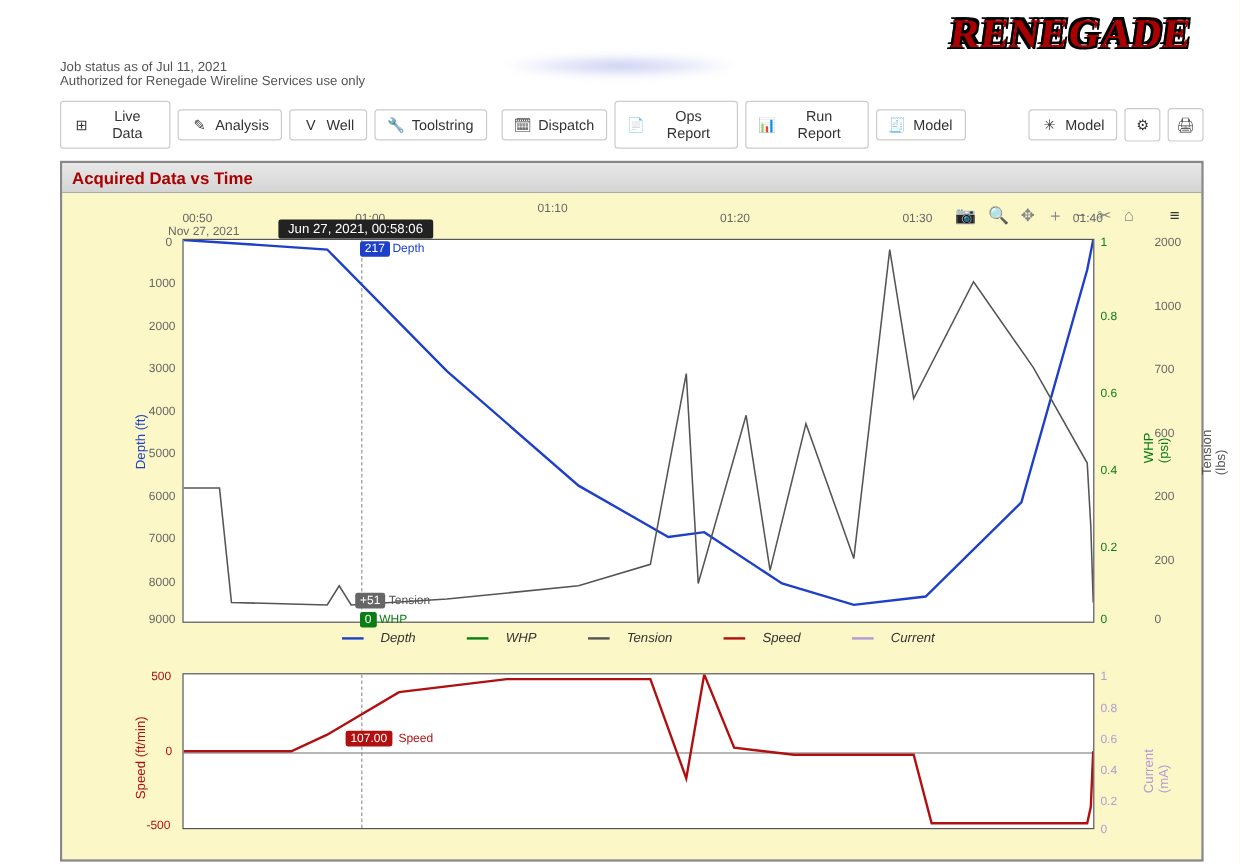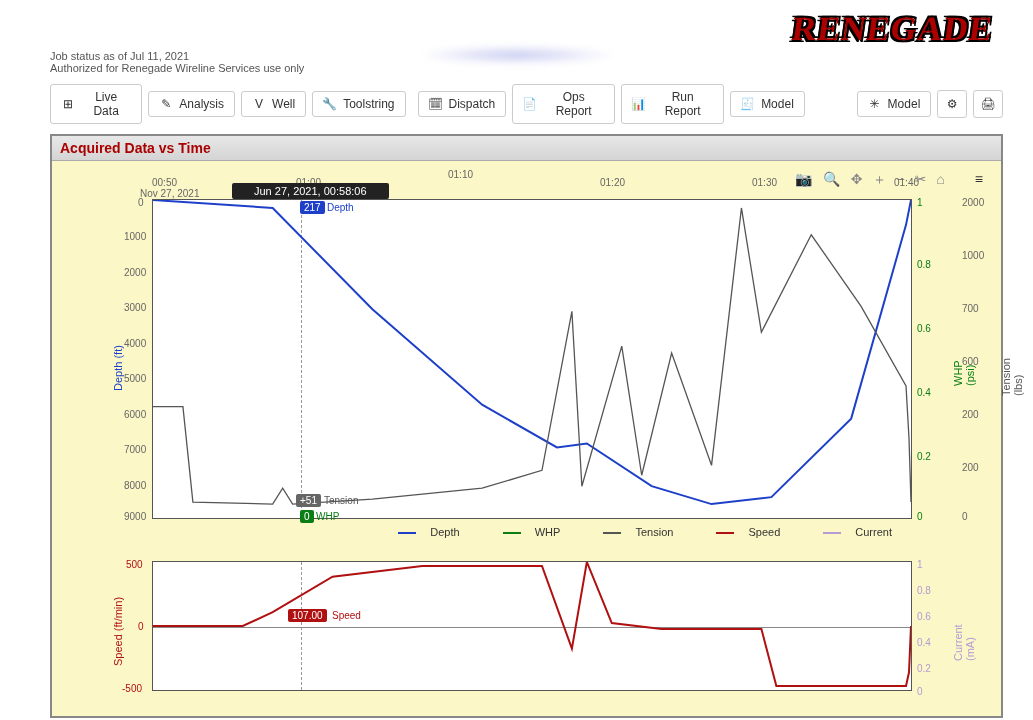--- a/index.html
+++ b/index.html
@@ -114,42 +114,43 @@
     font-size: 11px;
     color: #555;
   }
   .vlabel { transform: rotate(-90deg); transform-origin: left top; }
   .tick { position: absolute; font-size: 10px; color: #666; }
   svg.plot-svg { position:absolute; left:0; top:0; width:100%; height:100%; }
   .legend {
     position: absolute;
     left: 100px; top: 365px;
     width: 760px;
-    text-align: right;
+    text-align: center;
     font-size: 11px;
+    font-style: italic;
   }
   .legend span { margin: 0 10px; }
   .legend .sw { display:inline-block; width:18px; height:2px; vertical-align:middle; margin-right:4px;}
   .marker {
     position: absolute;
     font-size: 10px;
     padding: 1px 4px;
     border-radius: 2px;
     color: #fff;
     white-space: nowrap;
   }
   .marker.blue  { background:#1e40c9; }
   .marker.green { background:#0a7d14; }
   .marker.gray  { background:#666; }
   .marker.red   { background:#b01010; }
   .tooltip-top {
     position:absolute;
     background:#222; color:#fff;
     font-size:11px;
-    padding:2px 22px;
+    padding:2px 8px;
     border-radius:2px;
   }
   .vguide {
     position:absolute; top:0; bottom:0; width:0;
     border-left:1px dashed #999;
   }
 </style>
 </head>
 <body>
 

